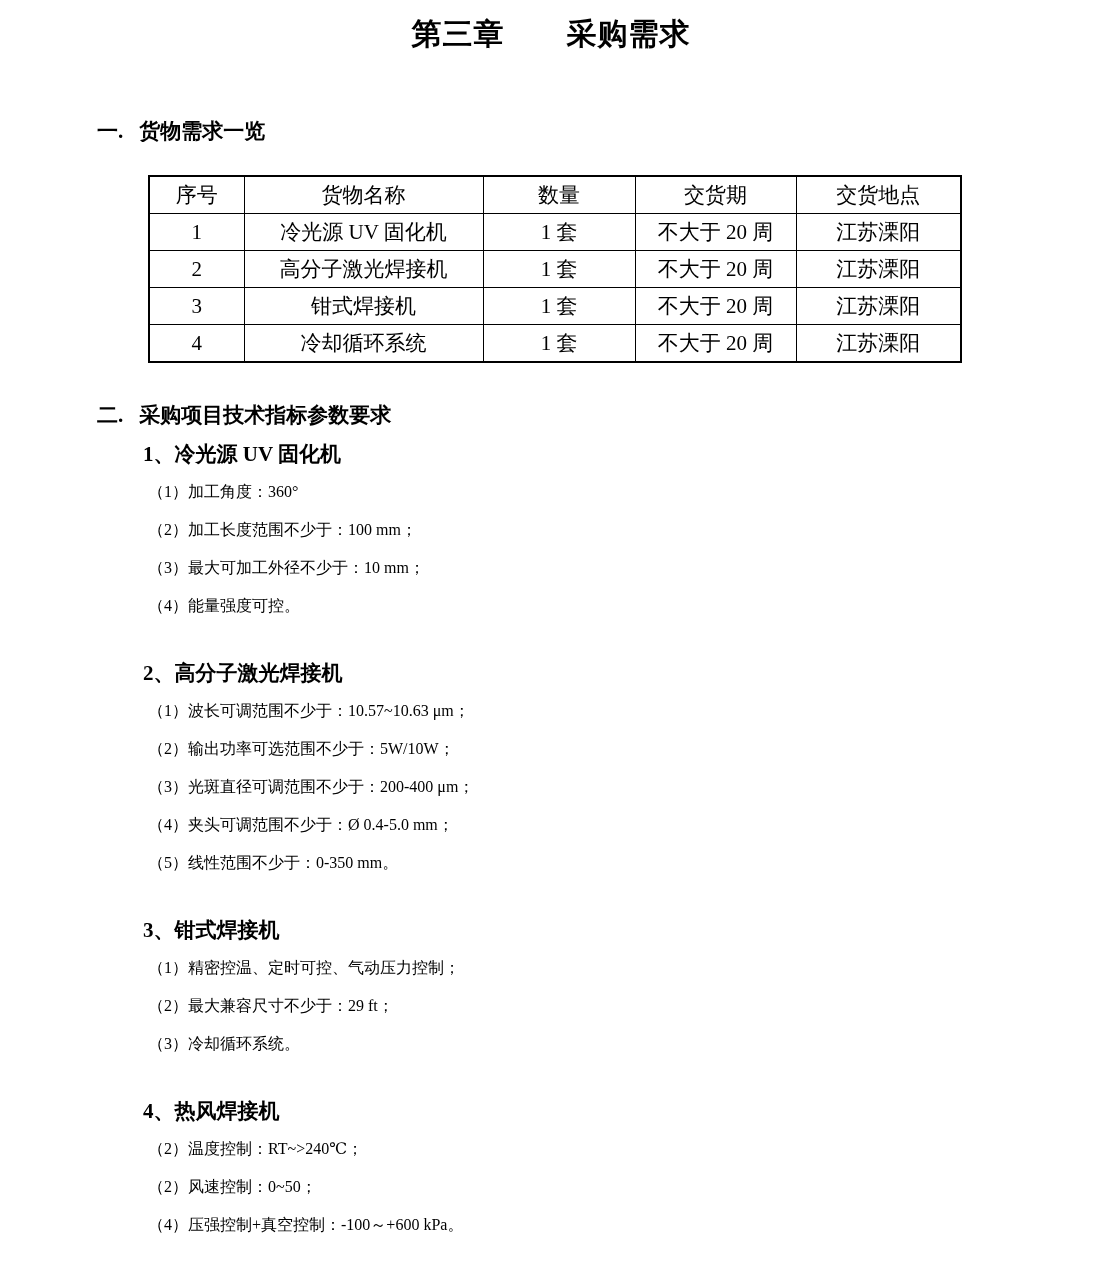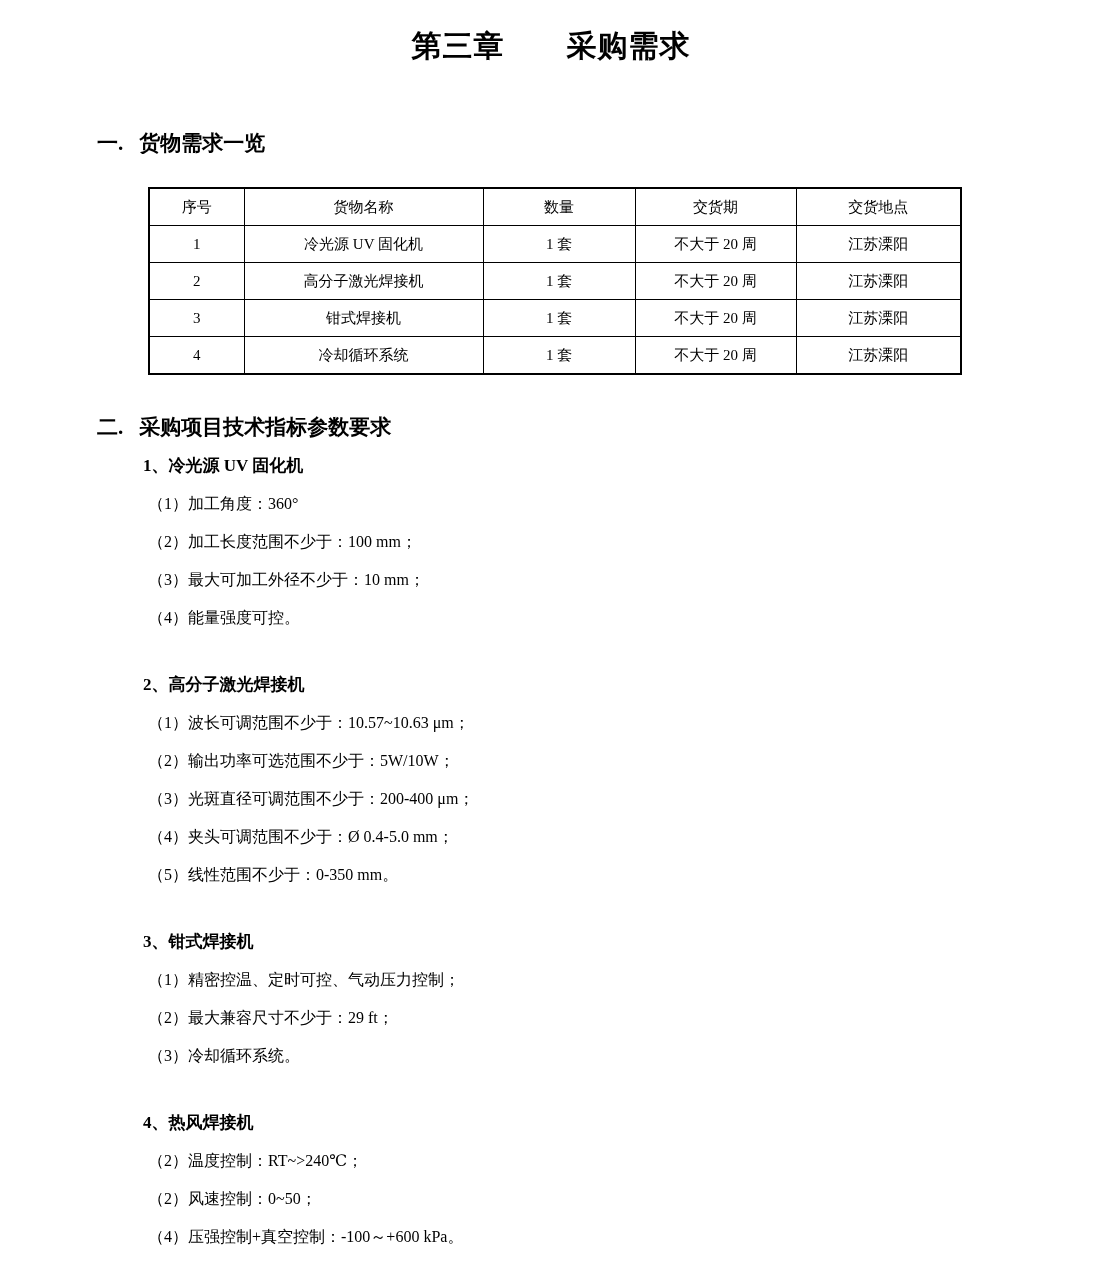--- a/index.html
+++ b/index.html
@@ -16,21 +16,21 @@
     color: #000000;
     font-family: "Liberation Serif", "DejaVu Serif", serif;
     box-sizing: border-box;
     padding-top: 14px;
   }
   .doc-title {
     text-align: center;
     font-size: 30px;
     font-weight: bold;
     letter-spacing: 1px;
-    margin: 12px;
+    margin: 0;
     white-space: pre;
   }
   .section-heading {
     display: flex;
     align-items: baseline;
     margin-left: 97px;
     font-size: 21px;
     font-weight: bold;
   }
   .section-heading .sec-num {
@@ -40,21 +40,21 @@
     margin-top: 62px;
   }
   .section-heading.second {
     margin-top: 38px;
   }
   .goods-table {
     border-collapse: collapse;
     margin: 30px 0 0 148px;
     width: 812px;
     table-layout: fixed;
-    font-size: 15px;
+    font-size: 21px;
   }
   .goods-table th,
   .goods-table td {
     border: 1px solid #000;
     text-align: center;
     vertical-align: middle;
     height: 36px;
     font-weight: normal;
     padding: 0 4px;
     overflow: hidden;
@@ -63,21 +63,21 @@
     border: 2px solid #000;
   }
   .col-no     { width: 95px; }
   .col-name   { width: 239px; }
   .col-qty    { width: 152px; }
   .col-period { width: 161px; }
   .col-place  { width: 165px; }
 
   .spec-group-title {
     margin: 6px 0 0 143px;
-    font-size: 17px;
+    font-size: 21px;
     font-weight: bold;
     line-height: 38px;
   }
   .spec-group-title.gap {
     margin-top: 29px;
   }
   .spec-item {
     margin-left: 148px;
     font-size: 16px;
     line-height: 38px;

